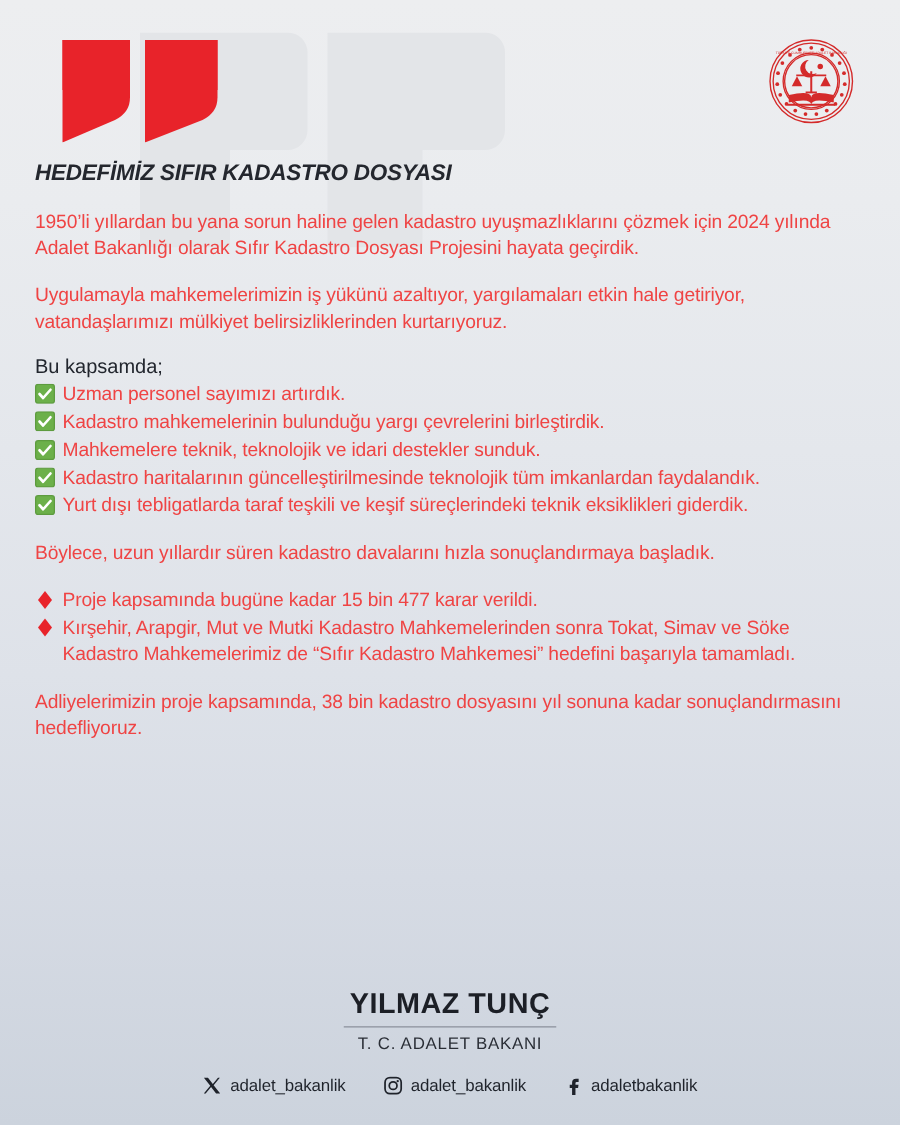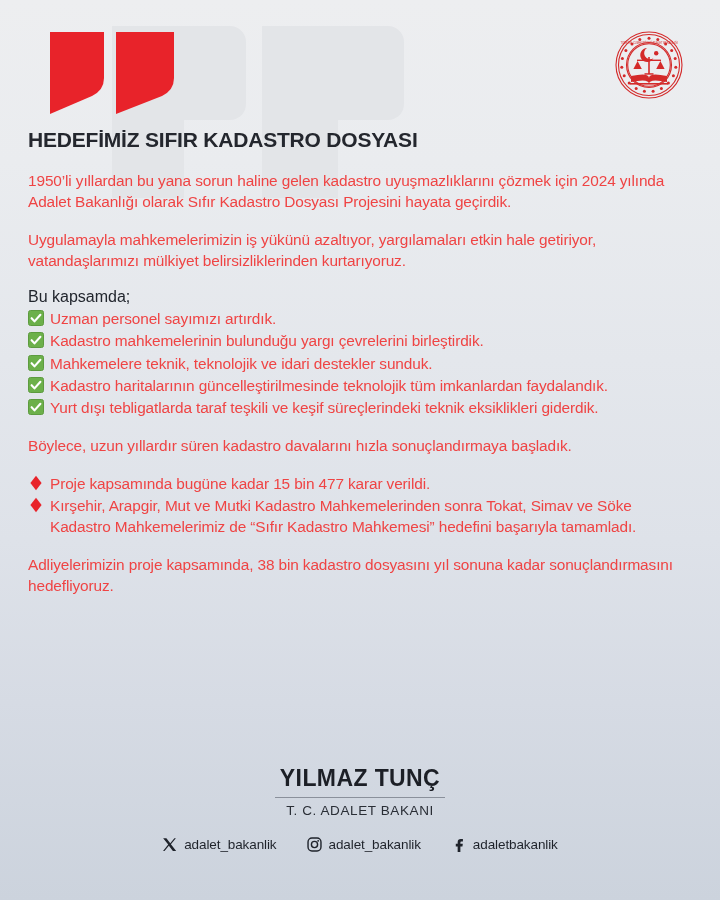--- a/index.html
+++ b/index.html
@@ -52,26 +52,27 @@
   .emblem svg { width:100%; height:100%; display:block; }
 
   
   .content {
     position:absolute;
     left:28px; right:24px; top:128px;
     z-index:4;
   }
 
   .headline {
-    font-size:21px;
+    font-size:18px;
     font-weight:bold;
     letter-spacing:-0.2px;
     color:#24272e;
     margin-bottom:18px;
     font-stretch:condensed;
+    font-style:italic;
   }
 
   p.para, .list li, .sub-line {
     font-size:15.4px;
     line-height:1.37;
     color:#ef4444;
     letter-spacing:-0.12px;
   }
 
   p.para { margin-bottom:17px; }
@@ -88,21 +89,21 @@
   .bullet-icon {
     position:absolute;
     left:0; top:2px;
     width:16px; height:16px;
   }
   .bullet-icon svg { width:100%; height:100%; display:block; }
 
   
   .signature {
     position:absolute;
-    left:0; right:0; bottom:48px;
+    left:0; right:0; bottom:24px;
     text-align:center;
     z-index:4;
   }
 
   .sig-name {
     font-size:23px;
     font-weight:bold;
     letter-spacing:0.4px;
     color:#1c1f26;
   }

